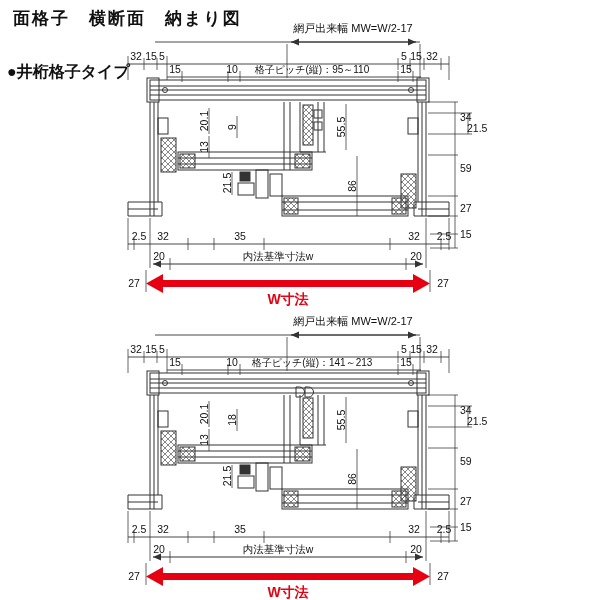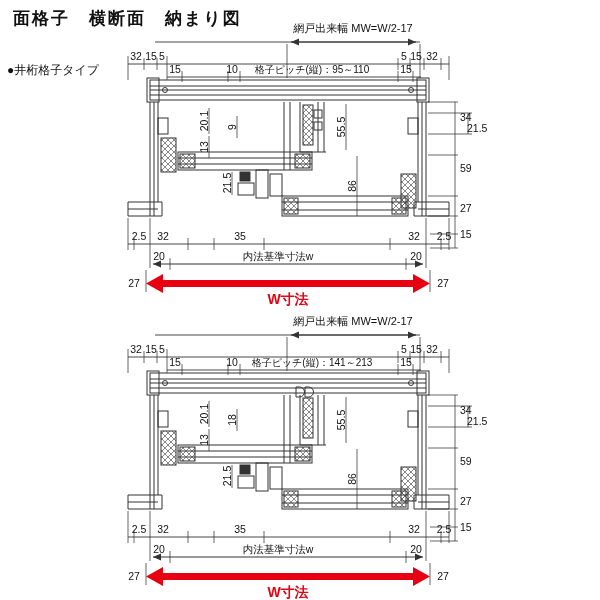--- a/index.html
+++ b/index.html
@@ -3,21 +3,21 @@
 <meta charset="utf-8">
 <style>
   :root{
     --line:#333333; --text:#111111; --red:#e60012; --bg:#ffffff;
   }
   html,body{margin:0;padding:0;background:var(--bg);}
   .page{position:relative;width:600px;height:600px;background:var(--bg);overflow:hidden;
         font-family:"Liberation Sans",sans-serif;border-radius:28px;}
   .title{position:absolute;left:13px;top:7px;font-size:17px;font-weight:bold;
          color:var(--text);letter-spacing:2px;}
-  .type-label{position:absolute;left:7px;font-size:12px;color:var(--text);font-weight:normal;}
+  .type-label{position:absolute;left:7px;font-size:16px;color:var(--text);font-weight:bold;}
   .t1{top:62px}
   .t2{top:356px}
   svg{position:absolute;left:0;top:0;}
   svg text{font-family:"Liberation Sans",sans-serif;fill:var(--text);stroke:none;}
   .dim{font-size:10.5px;}
   .note{font-size:11px;}
   .pitch{font-size:10px;}
   .dimv{dominant-baseline:central;}
   .wlabel{font-size:14px;font-weight:bold;fill:var(--red);}
   #frame-drawing{stroke:var(--line);fill:none;stroke-width:1;}

